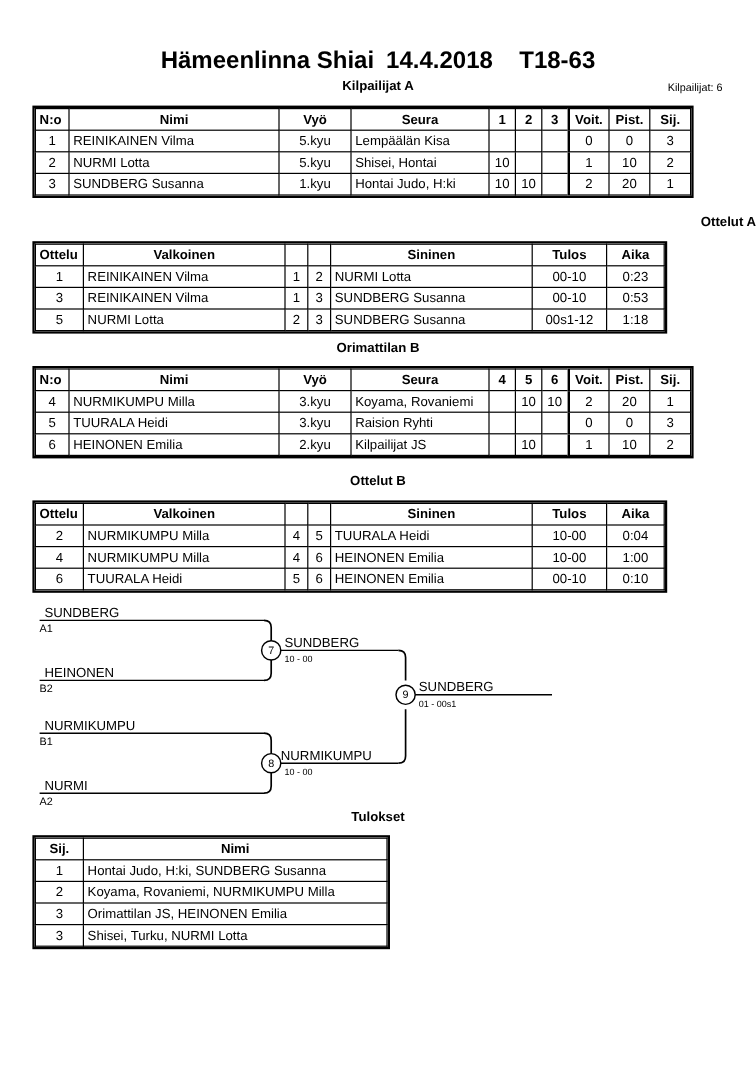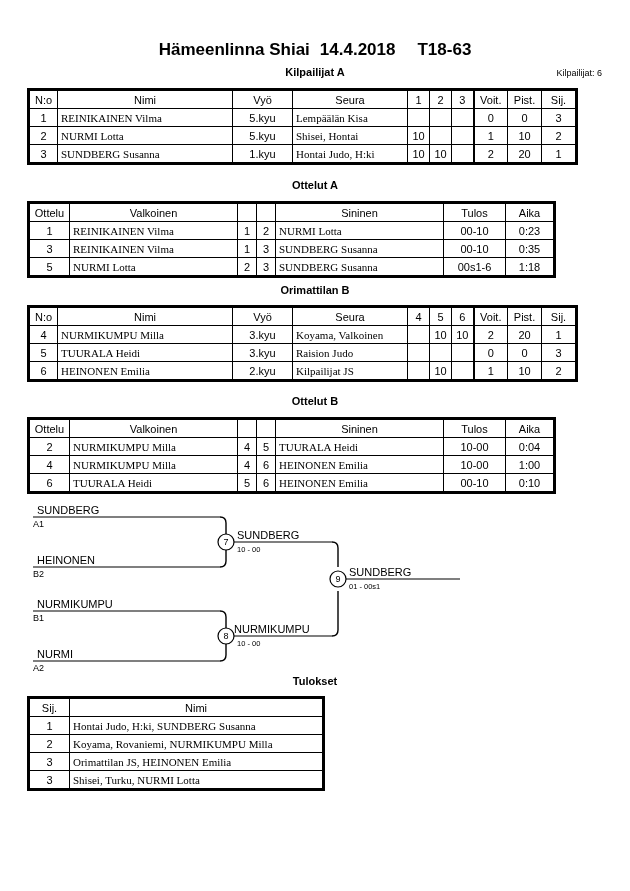--- a/index.html
+++ b/index.html
@@ -11,21 +11,21 @@
     font-family: "Liberation Sans", sans-serif;
     color: #000000;
     position: relative;
     overflow: hidden;
   }
 
   
   .title-row {
     text-align: center;
     margin-top: 40px;
-    font-size: 17px;
+    font-size: 20px;
     font-weight: bold;
     letter-spacing: 0px;
     white-space: pre;
   }
   .title-row .sp-a { display: inline-block; width: 10px; }
   .title-row .sp-b { display: inline-block; width: 22px; }
 
   .competitors-count {
     position: absolute;
     right: 28px;
@@ -51,47 +51,46 @@
   }
   table.grid th, table.grid td {
     border: 1px solid #000;
     padding: 0 3px;
     height: 18px;
     line-height: 16px;
     overflow: hidden;
     white-space: nowrap;
   }
   table.grid th {
-    font-weight: normal;
-    text-align: center;
+    font-weight: bold;
   }
   
   .framed {
     border: 2px solid #000;
     display: inline-block;
     background: #fff;
   }
   .framed table.grid { border-collapse: collapse; }
 
   .c { text-align: center; }
-  .l { text-align: left; font-family: Liberation Serif, serif; }
+  .l { text-align: left; }
 
   
   .thickleft { border-left: 2px solid #000 !important; }
 
   
   .flush { text-align: left; padding-left: 1px; }
 
   
   .block { position: absolute; }
 
   #pool-a-caption { left: 0; right: 0; top: 66px; }
   #pool-a-table   { left: 27px; top: 88px; }
 
-  #ott-a-caption  { left: 0; right: 0; top: 179px; }
+  #ott-a-caption  { left: 0; right: 0; top: 179px; text-align: right; }
   #ott-a-table    { left: 27px; top: 201px; }
 
   #pool-b-caption { left: 0; right: 0; top: 284px; }
   #pool-b-table   { left: 27px; top: 305px; }
 
   #ott-b-caption  { left: 0; right: 0; top: 395px; }
   #ott-b-table    { left: 27px; top: 417px; }
 
   #results-caption{ left: 0; right: 0; top: 675px; }
   #results-table  { left: 27px; top: 696px; }
@@ -245,29 +244,29 @@
           <td class="c">00-10</td>
           <td class="c">0:23</td>
         </tr>
         <tr>
           <td class="c">3</td>
           <td class="l">REINIKAINEN Vilma</td>
           <td class="c">1</td>
           <td class="c">3</td>
           <td class="l">SUNDBERG Susanna</td>
           <td class="c">00-10</td>
-          <td class="c">0:35</td>
+          <td class="c">0:53</td>
         </tr>
         <tr>
           <td class="c">5</td>
           <td class="l">NURMI Lotta</td>
           <td class="c">2</td>
           <td class="c">3</td>
           <td class="l">SUNDBERG Susanna</td>
-          <td class="c">00s1-6</td>
+          <td class="c">00s1-12</td>
           <td class="c">1:18</td>
         </tr>
       </tbody>
     </table>
   </div>
 </div>
 
 <div class="block section-caption" id="pool-b-caption">Orimattilan B</div>
 
 <div class="block" id="pool-b-table">
@@ -297,33 +296,33 @@
           <th class="thickleft">Voit.</th>
           <th>Pist.</th>
           <th>Sij.</th>
         </tr>
       </thead>
       <tbody>
         <tr>
           <td class="c">4</td>
           <td class="l">NURMIKUMPU Milla</td>
           <td class="c">3.kyu</td>
-          <td class="l">Koyama, Valkoinen</td>
+          <td class="l">Koyama, Rovaniemi</td>
           <td class="c"></td>
           <td class="c">10</td>
           <td class="c">10</td>
           <td class="c thickleft">2</td>
           <td class="c">20</td>
           <td class="c">1</td>
         </tr>
         <tr>
           <td class="c">5</td>
           <td class="l">TUURALA Heidi</td>
           <td class="c">3.kyu</td>
-          <td class="l">Raision Judo</td>
+          <td class="l">Raision Ryhti</td>
           <td class="c"></td>
           <td class="c"></td>
           <td class="c"></td>
           <td class="c thickleft">0</td>
           <td class="c">0</td>
           <td class="c">3</td>
         </tr>
         <tr>
           <td class="c">6</td>
           <td class="l">HEINONEN Emilia</td>

